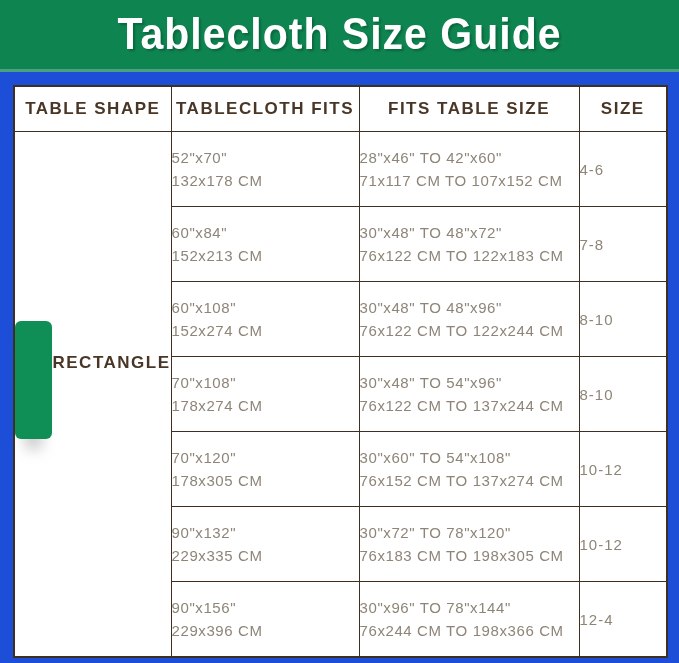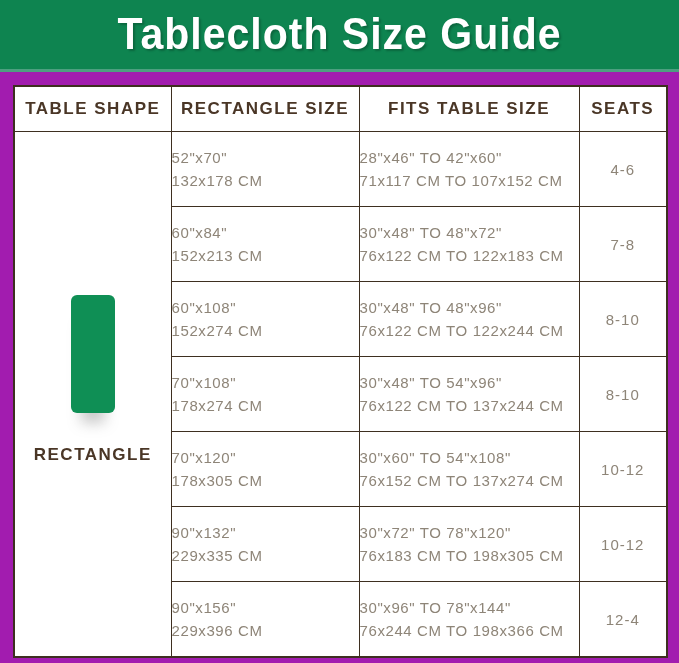--- a/index.html
+++ b/index.html
@@ -8,21 +8,21 @@
     width: 679px;
     height: 663px;
     background: #ffffff;
     font-family: "Liberation Sans", sans-serif;
     overflow: hidden;
   }
   .page {
     position: relative;
     width: 679px;
     height: 663px;
-    background: #a21caf;
+    background: #1d4ed8;
   }
   .banner {
     position: absolute;
     top: 0; left: 0;
     width: 679px;
     height: 69px;
     background: var(--header-green, #0e8450);
     border-bottom: 3px solid var(--banner-edge-green, #4d9f80);
     display: flex;
     align-items: center;
@@ -65,26 +65,26 @@
   tbody td {
     height: 74px;
     vertical-align: middle;
     color: var(--data-text, #8e8578);
     font-size: 15px;
     letter-spacing: 0.6px;
     line-height: 23px;
   }
   td.size-cell { padding-left: 34px; text-align: left; }
   td.fits-cell { padding-left: 14px; text-align: left; }
-  td.seats-cell { text-align: center; letter-spacing: 1px; }
+  td.seats-cell { text-align: left; letter-spacing: 1px; }
   td.shape-cell { vertical-align: middle; }
   .shape-wrap {
     display: flex;
-    flex-direction: column;
-    align-items: center;
+    flex-direction: row;
+    align-items: flex-start;
     transform: translateY(-14px);
   }
   .rect-shape {
     width: 44px;
     height: 118px;
     background: var(--shape-green, #0f8f55);
     border-radius: 6px;
     box-shadow: 0 20px 14px -10px rgba(120,120,120,0.40);
   }
   .shape-label {
@@ -107,23 +107,23 @@
   <table class="size-table">
     <colgroup>
       <col style="width:157px">
       <col style="width:188px">
       <col style="width:220px">
       <col style="width:88px">
     </colgroup>
     <thead>
       <tr>
         <th>TABLE SHAPE</th>
-        <th>RECTANGLE SIZE</th>
+        <th>TABLECLOTH FITS</th>
         <th>FITS TABLE SIZE</th>
-        <th>SEATS</th>
+        <th>SIZE</th>
       </tr>
     </thead>
     <tbody>
       <tr>
         <td class="shape-cell" rowspan="7">
           <div class="shape-wrap">
             <div class="rect-shape"></div>
             <div class="shape-label">RECTANGLE</div>
           </div>
         </td>

